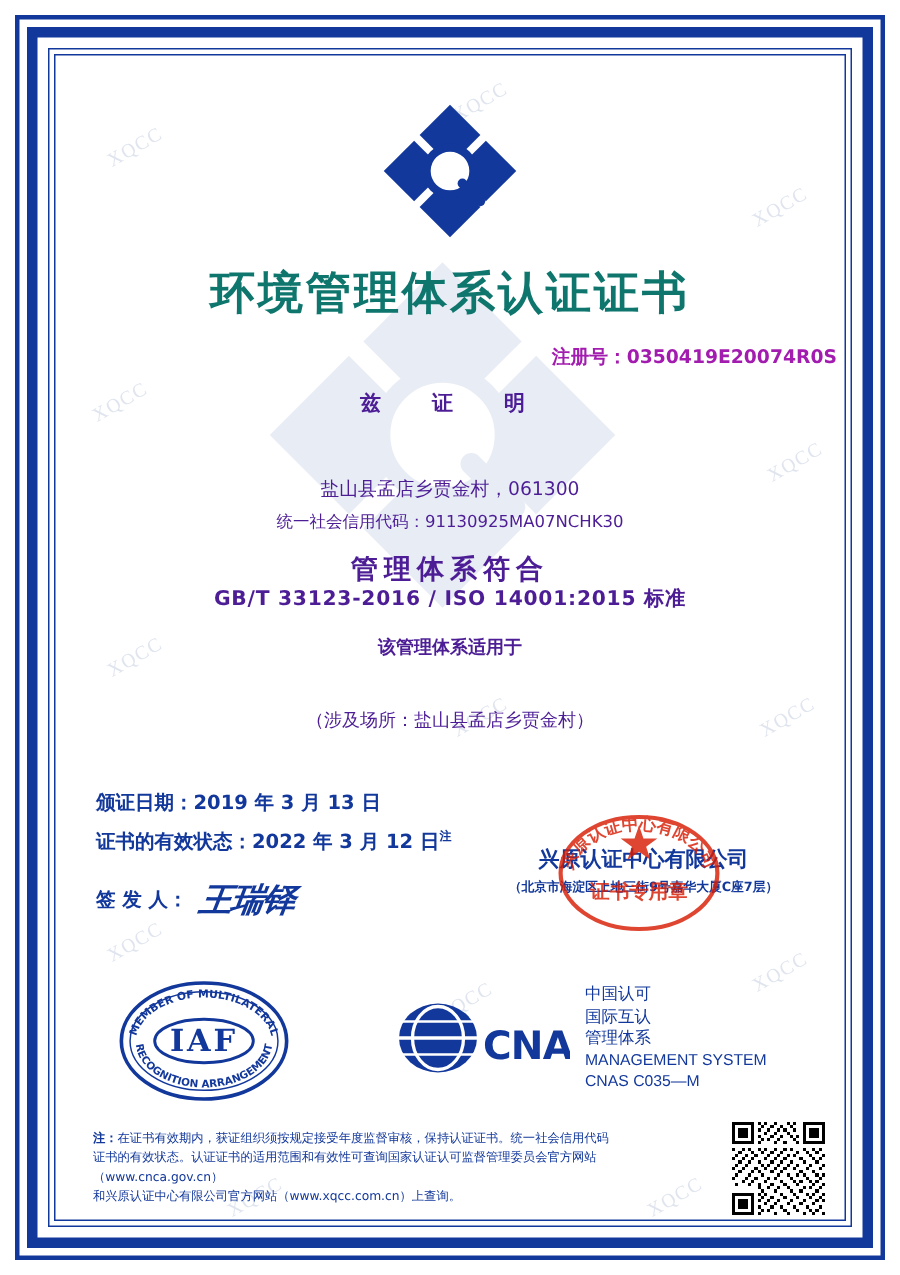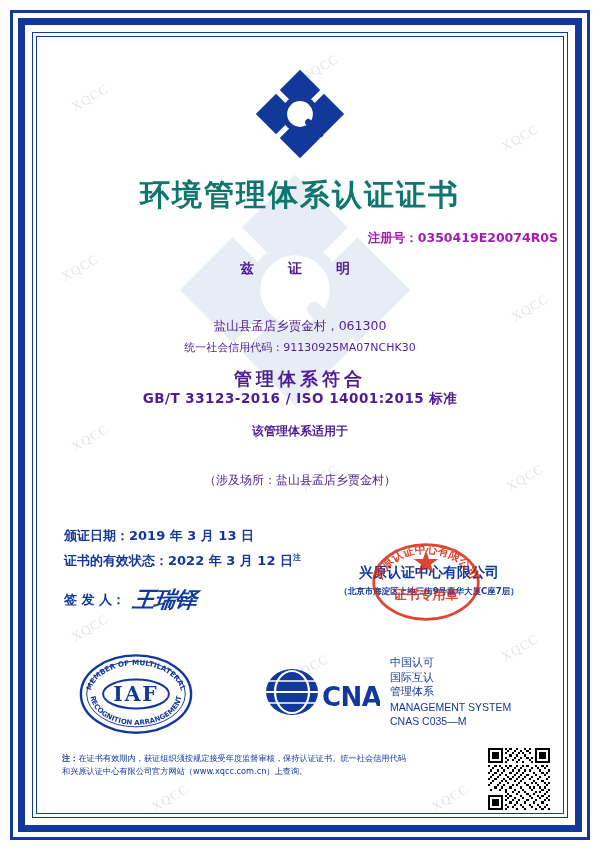--- a/index.html
+++ b/index.html
@@ -402,20 +402,21 @@
         <div>管理体系</div>
         <div class="en">MANAGEMENT SYSTEM</div>
         <div class="en">CNAS C035—M</div>
       </div>
     </div>
 
     <div class="footer">
       <div>
         <span class="lbl">注：</span><span>在证书有效期内，获证组织须按规定接受年度监督审核，保持认证证书。统一社会信用代码</span>
       </div>
+      <div>证书的有效状态。认证证书的适用范围和有效性可查询国家认证认可监督管理委员会官方网站（www.cnca.gov.cn）</div>
       <div>和兴原认证中心有限公司官方网站（www.xqcc.com.cn）上查询。</div>
     </div>
 
     <div class="qr">
       <svg width="62" height="62" viewBox="0 0 29 29" shape-rendering="crispEdges">
         <rect width="29" height="29" fill="#ffffff"></rect>
         <g fill="#000000">
           <rect x="0" y="0" width="7" height="1"></rect>
             <rect x="0" y="6" width="7" height="1"></rect>
           <rect x="0" y="0" width="1" height="7"></rect>

